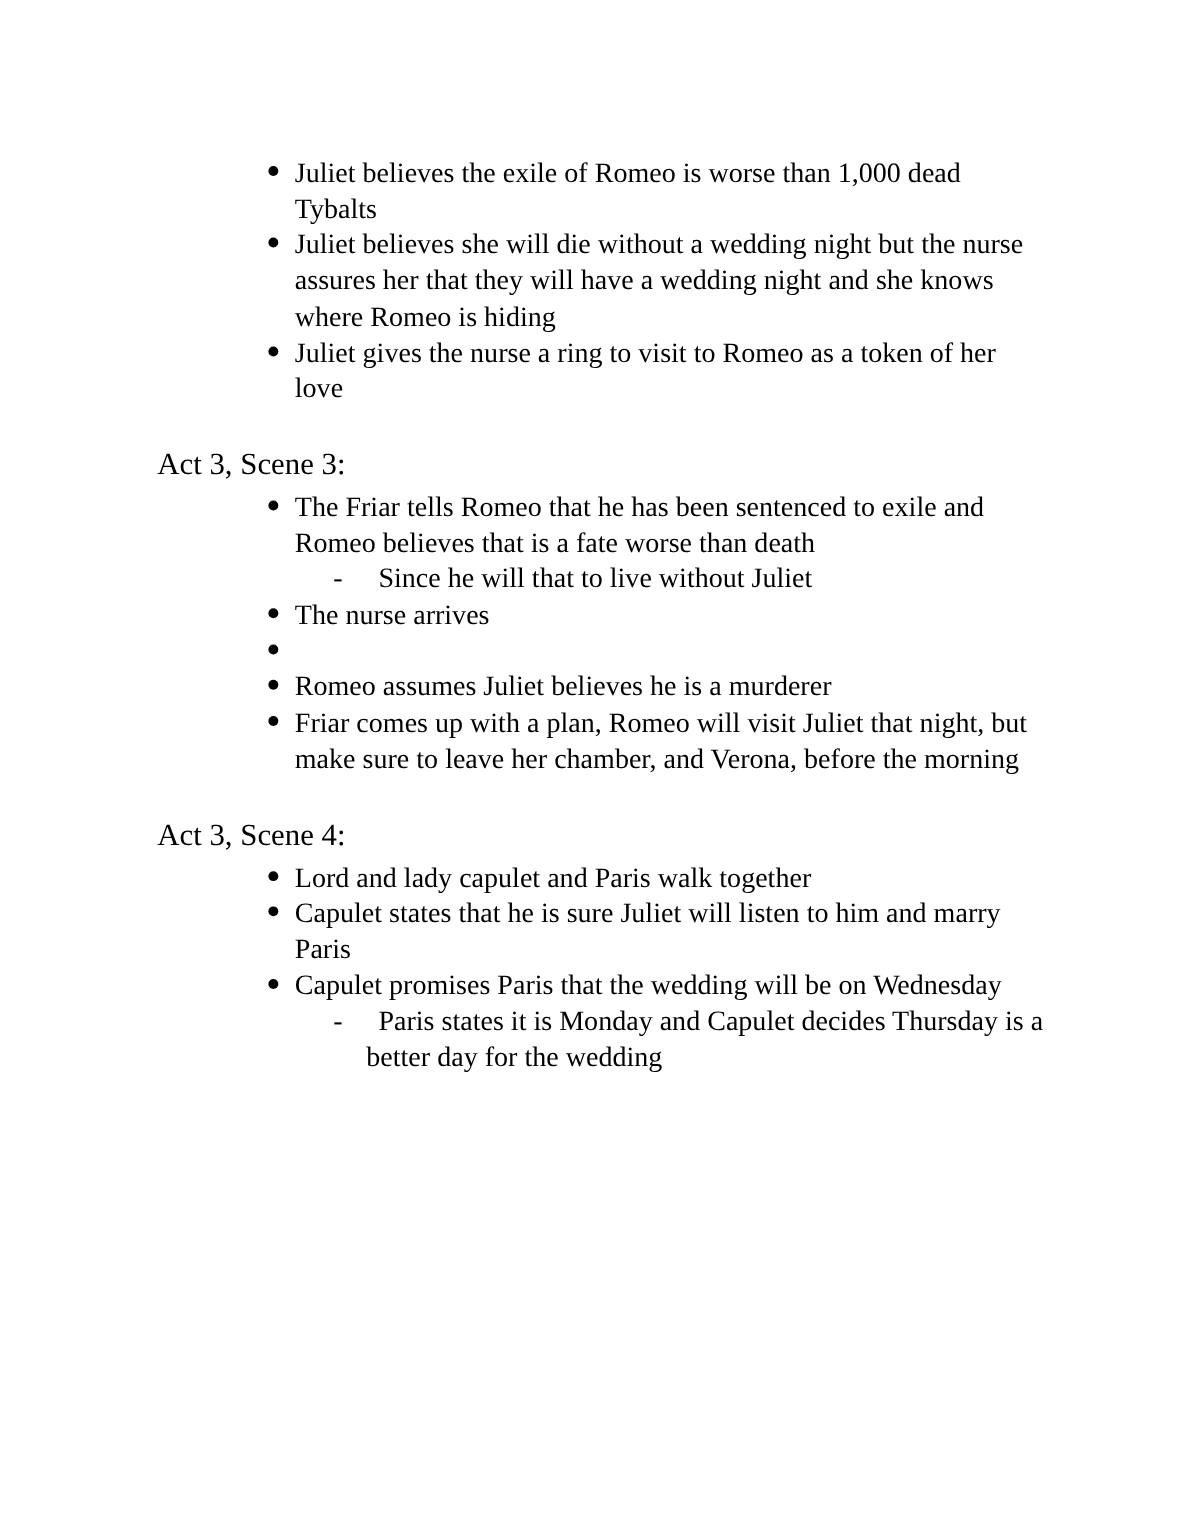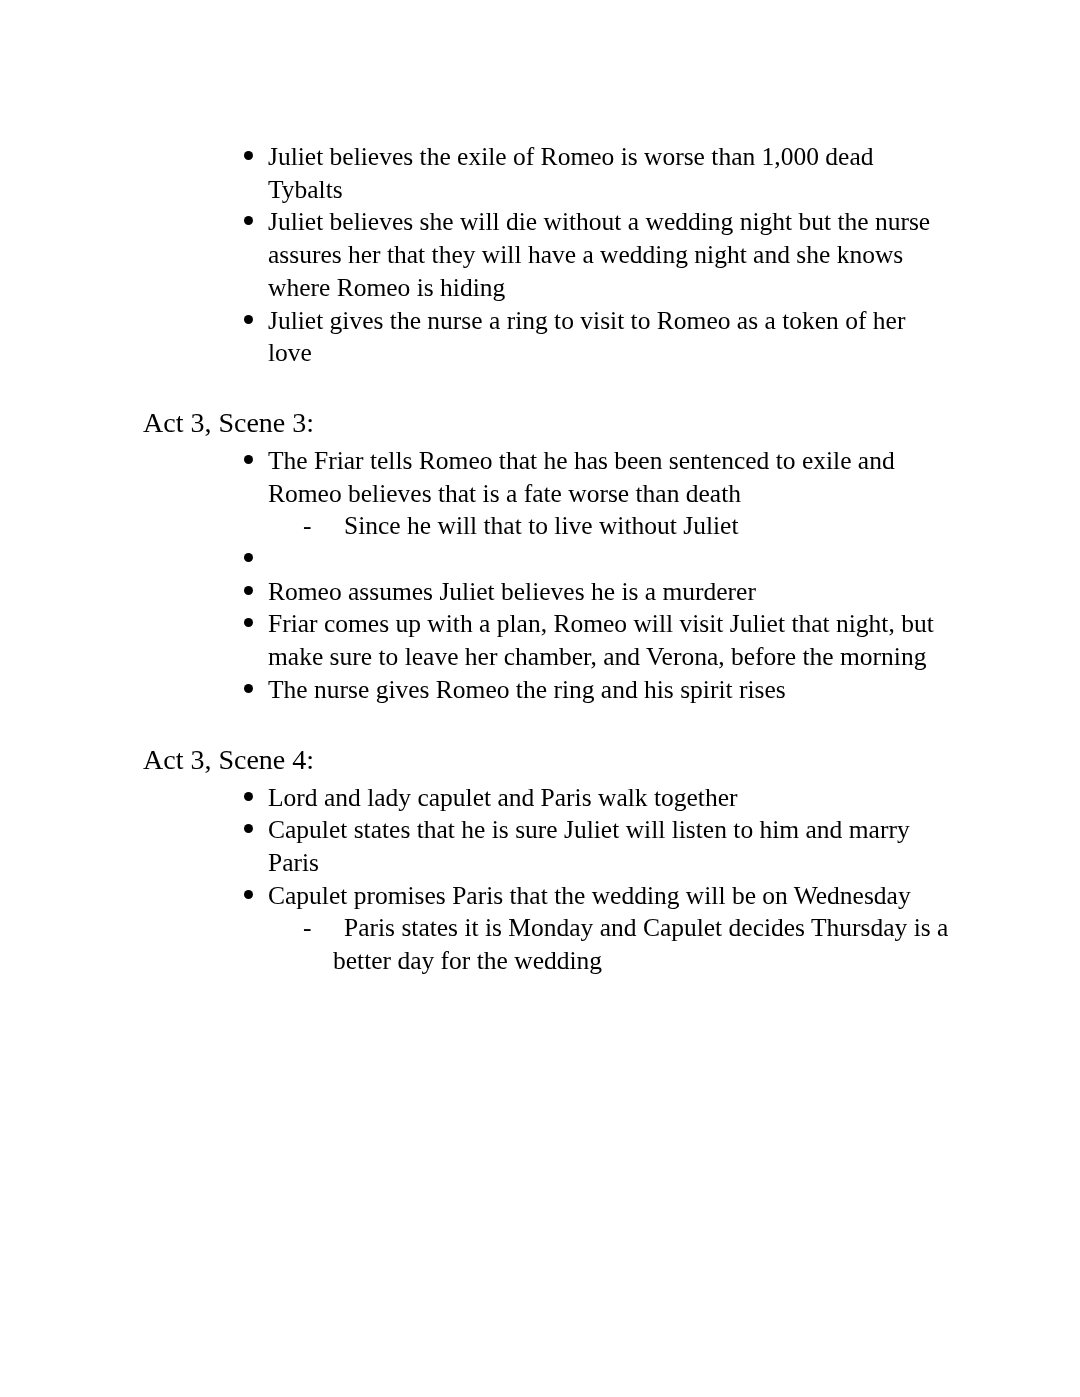--- a/index.html
+++ b/index.html
@@ -51,24 +51,24 @@
   <div id="doc">
       <section class="doc-section">
         <div class="li l1"><span class="marker m1"><span class="dot"></span></span><span>Juliet believes the exile of Romeo is worse than 1,000 dead Tybalts</span></div>
         <div class="li l1"><span class="marker m1"><span class="dot"></span></span><span>Juliet believes she will die without a wedding night but the nurse assures her that they will have a wedding night and she knows where Romeo is hiding</span></div>
         <div class="li l1"><span class="marker m1"><span class="dot"></span></span><span>Juliet gives the nurse a ring to visit to Romeo as a token of her love</span></div>
       </section>
       <section class="doc-section">
         <h2 class="heading">Act 3, Scene 3:</h2>
         <div class="li l1"><span class="marker m1"><span class="dot"></span></span><span>The Friar tells Romeo that he has been sentenced to exile and Romeo believes that is a fate worse than death</span></div>
         <div class="li l2"><span class="marker m2">-</span><span>Since he will that to live without Juliet</span></div>
+        <div class="li l1"><span class="marker m1"><span class="dot"></span></span><span>The nurse arrives</span></div>
         <div class="li l1"><span class="marker m1"><span class="dot"></span></span></div>
         <div class="li l1"><span class="marker m1"><span class="dot"></span></span><span>Romeo assumes Juliet believes he is a murderer</span></div>
         <div class="li l1"><span class="marker m1"><span class="dot"></span></span><span>Friar comes up with a plan, Romeo will visit Juliet that night, but make sure to leave her chamber, and Verona, before the morning</span></div>
-        <div class="li l1"><span class="marker m1"><span class="dot"></span></span><span>The nurse gives Romeo the ring and his spirit rises</span></div>
       </section>
       <section class="doc-section">
         <h2 class="heading">Act 3, Scene 4:</h2>
         <div class="li l1"><span class="marker m1"><span class="dot"></span></span><span>Lord and lady capulet and Paris walk together</span></div>
         <div class="li l1"><span class="marker m1"><span class="dot"></span></span><span>Capulet states that he is sure Juliet will listen to him and marry Paris</span></div>
         <div class="li l1"><span class="marker m1"><span class="dot"></span></span><span>Capulet promises Paris that the wedding will be on Wednesday</span></div>
         <div class="li l2"><span class="marker m2">-</span><span>Paris states it is Monday and Capulet decides Thursday is a better day for the wedding</span></div>
       </section>
     </div>
 </main>

